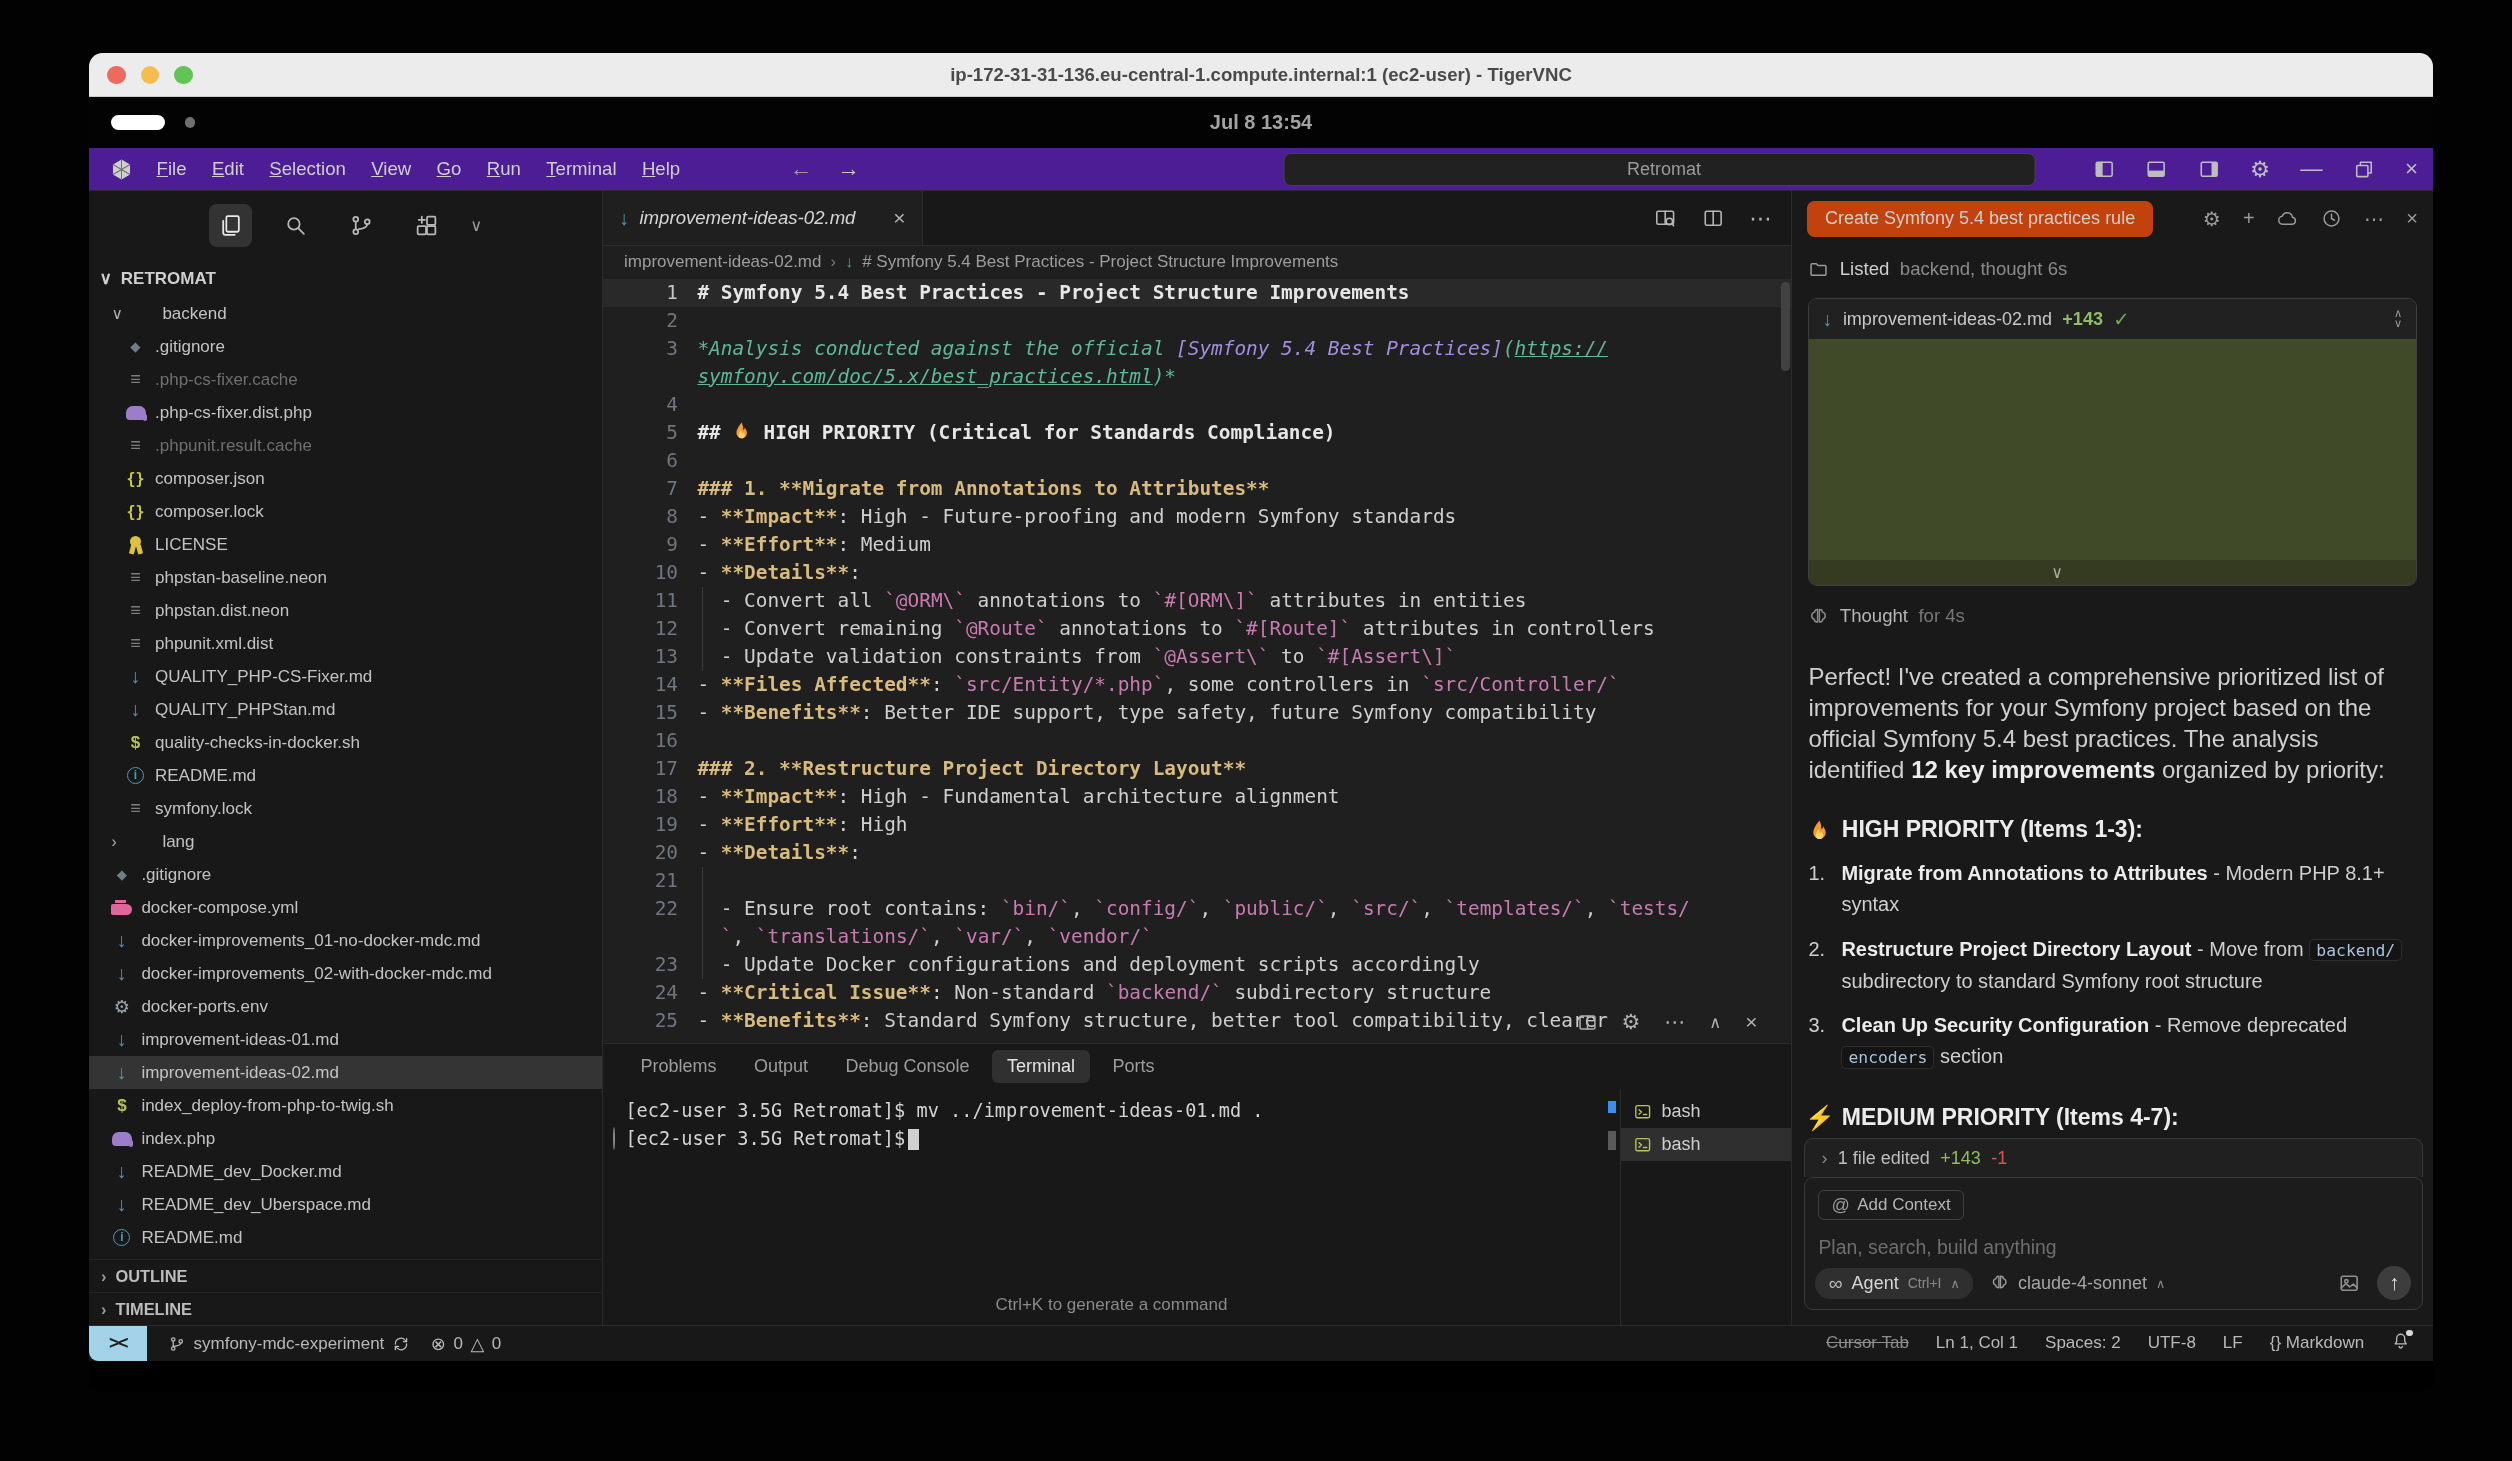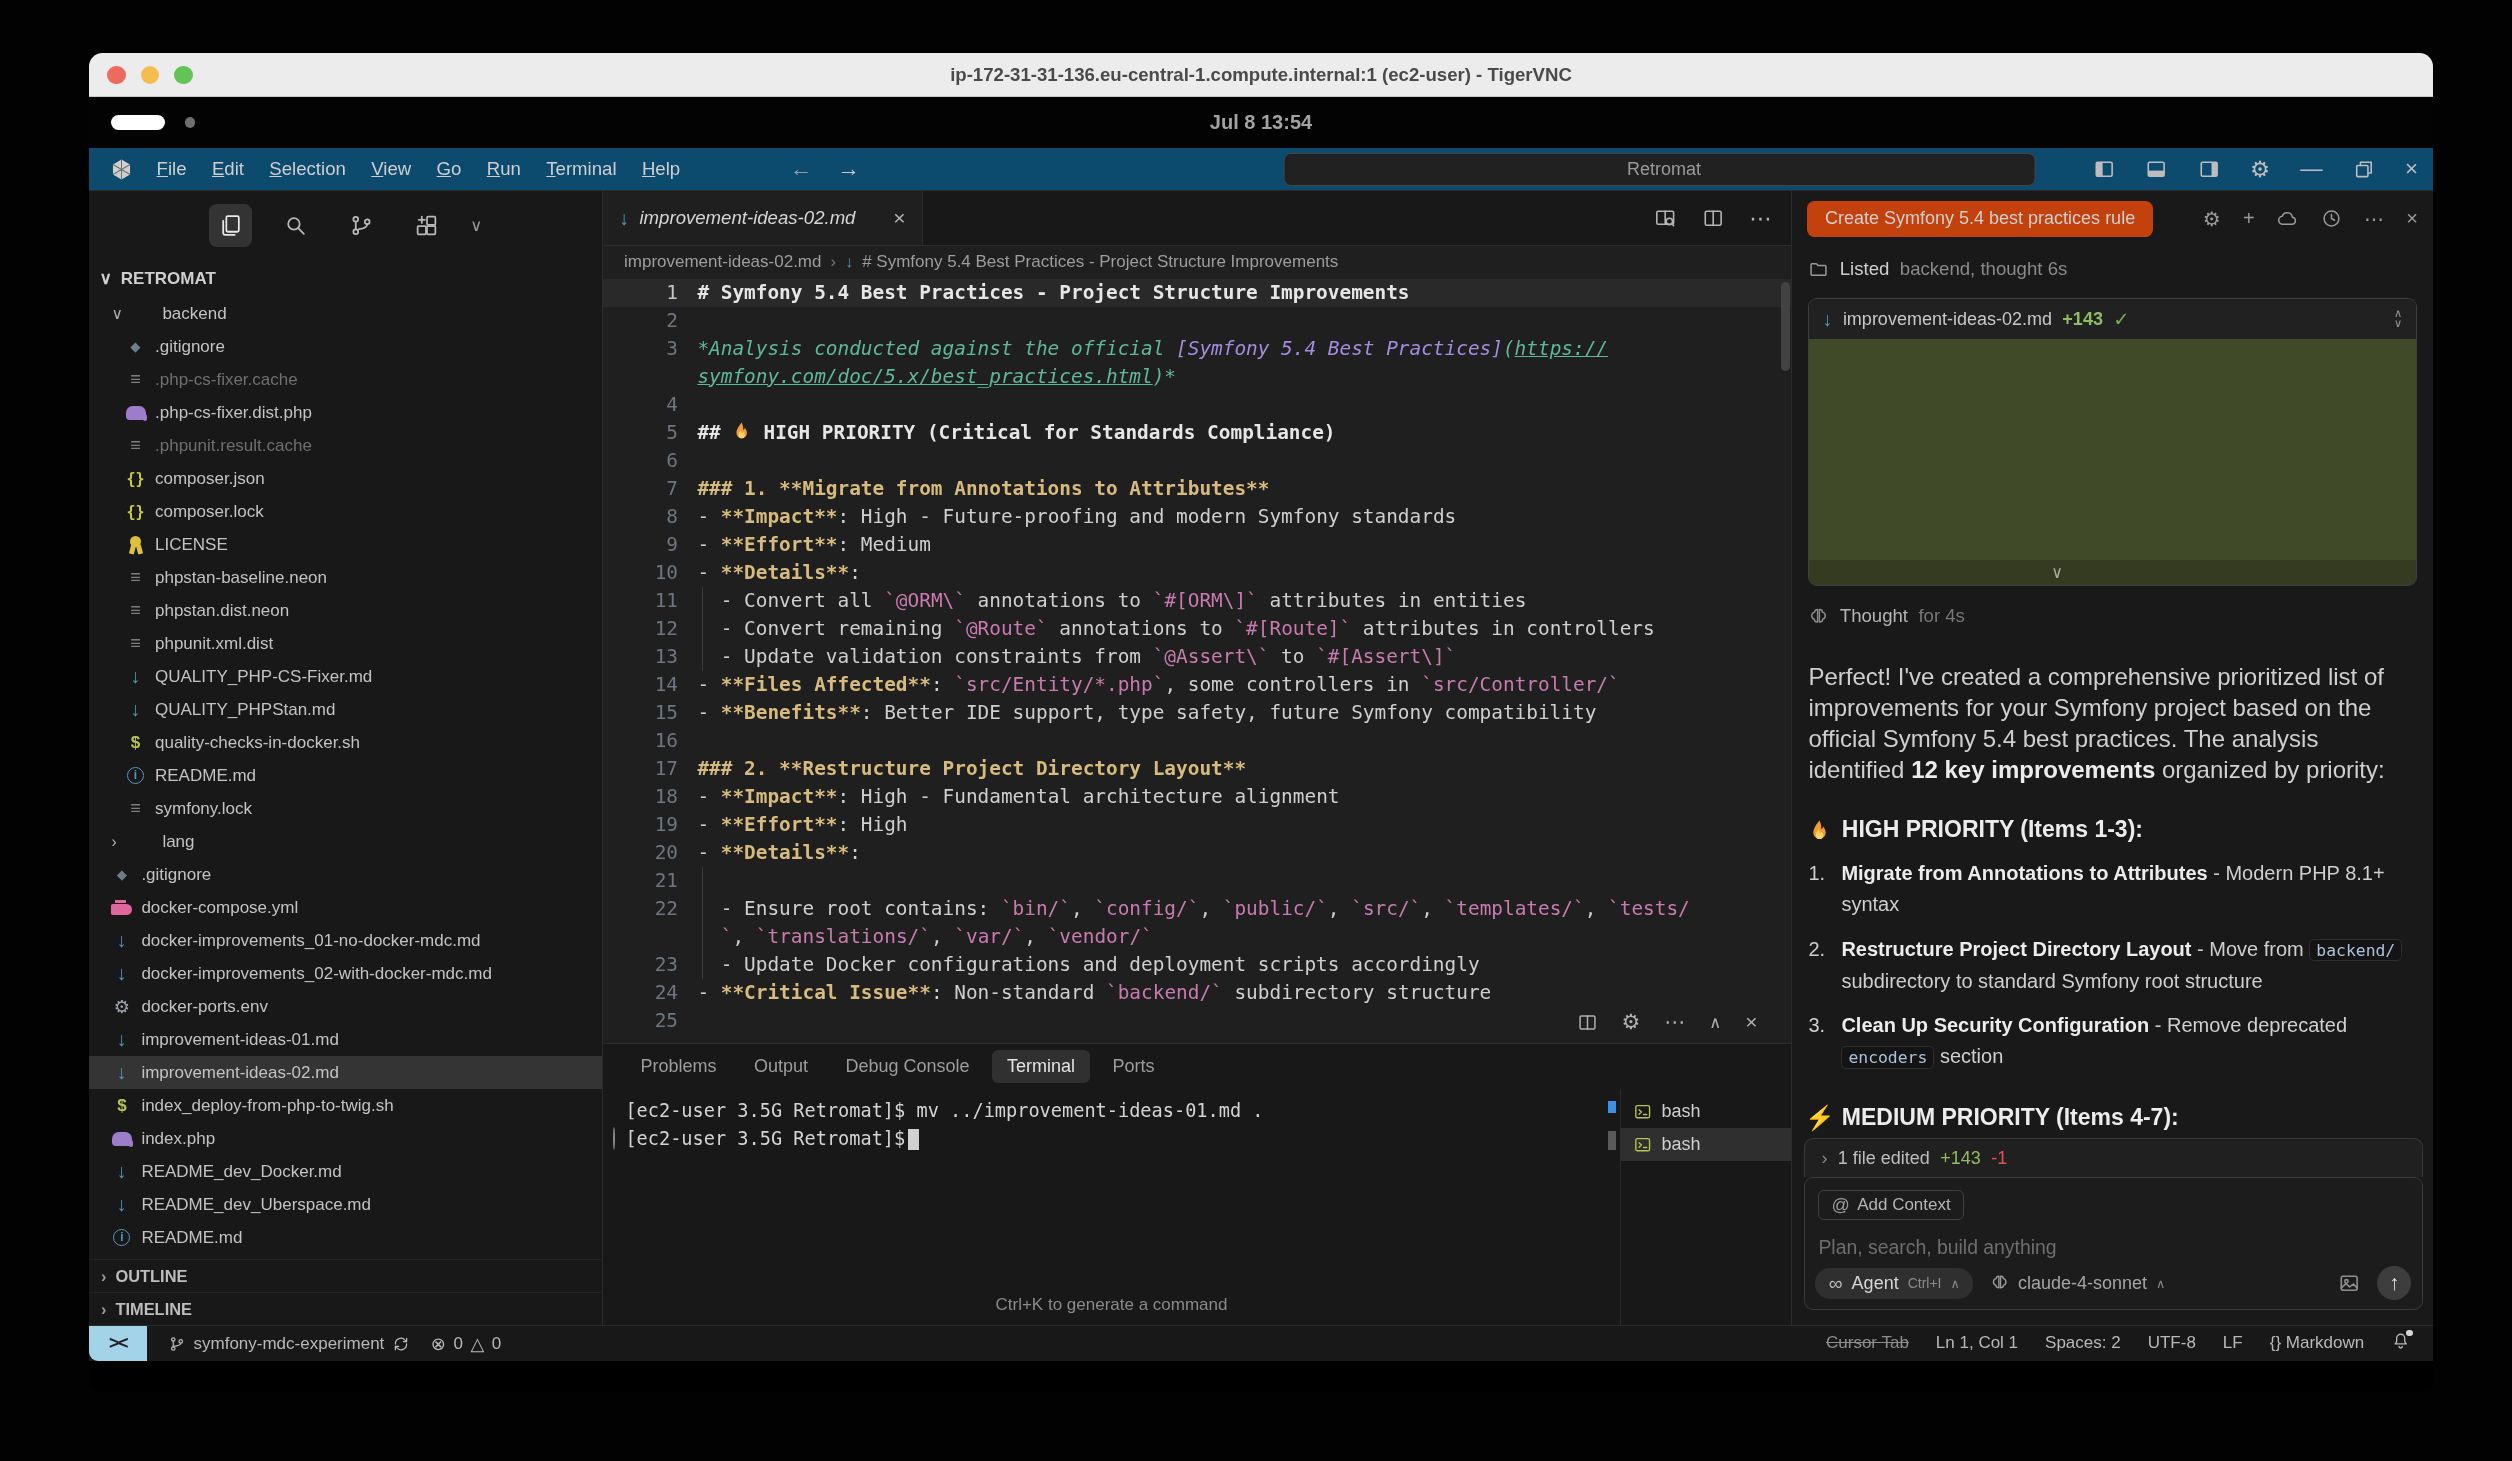--- a/index.html
+++ b/index.html
@@ -18,21 +18,21 @@
   .gnome-bar{height:51px;background:#030303;display:flex;align-items:center;position:relative;color:#eee;}
   .gnome-left{position:absolute;left:22.4px;display:flex;align-items:center;gap:19.4px;}
   .activities-pill{width:54px;height:15px;border-radius:7.5px;background:#fff;}
   .ws-dot{width:10.4px;height:10.4px;border-radius:50%;background:#6f6f6f;}
   .gnome-clock{margin:0 auto;font-size:20px;font-weight:bold;color:#a3a3a3;}
   .gnome-right{position-absolute;position:absolute;right:30px;display:flex;gap:25px;align-items:center;color:#fff;}
   .gnome-right .icon{font-size:22.4px;}
 
   
   .ide{height:1213px;display:flex;flex-direction:column;background:#1f1f1f;}
-  .menubar{height:43px;background:#0c4a6e;display:flex;align-items:center;padding:0 15px;border-bottom:0.7px solid #2b2b2b;position:relative;}
+  .menubar{height:43px;background:#4c1d95;display:flex;align-items:center;padding:0 15px;border-bottom:0.7px solid #2b2b2b;position:relative;}
   .logo{width:25px;height:25px;margin:0 10.4px 0 4.5px;}
   .menus{display:flex;}
   .menu-item{color:#cfcfcf;font-size:18.6px;padding:4.5px 12.7px;border-radius:6px;cursor:default;}
   .menu-item::first-letter{text-decoration:underline;}
   .nav-arrows{display:flex;gap:25px;margin-left:97px;color:#9a9a9a;font-size:22.4px;}
   .nav-arrows .fwd{color:#c9c9c9;}
   .searchbox{position:absolute;left:50%;transform:translateX(3%);width:752px;height:33px;background:#212121;border:0.7px solid #454545;border-radius:7.5px;display:flex;align-items:center;justify-content:center;gap:9px;color:#9a9a9a;font-size:18px;}
   .menubar-right{margin-left:auto;display:flex;align-items:center;gap:30px;color:#bdbdbd;font-size:19.4px;}
   .menubar-right .icon svg{width:22.4px;height:22.4px;}
   .winctl{font-size:22.4px;}
@@ -747,20 +747,21 @@
               <span class="ctext"><span class="guide"></span><span><span class="sg-w">  - Update Docker configurations and deployment scripts accordingly</span></span></span>
             </div>
 
             <div class="crow">
               <span class="lnum">24</span>
               <span class="ctext"><span><span class="sg-w">- </span><span class="sg-g">**Critical Issue**</span><span class="sg-w">: Non-standard </span><span class="sg-p">`backend/`</span><span class="sg-w"> subdirectory structure</span></span></span>
             </div>
 
             <div class="crow">
               <span class="lnum">25</span>
+              <span class="ctext"><span><span class="sg-w">- </span><span class="sg-g">**Benefits**</span><span class="sg-w">: Standard Symfony structure, better tool compatibility, clearer</span></span></span>
             </div>
           </div>
           <div class="vscroll"></div>
         </div>
 
         <div class="panel">
           <div class="panel-tabs">
             <span class="ptab">Problems</span>
 
             <span class="ptab">Output</span>

